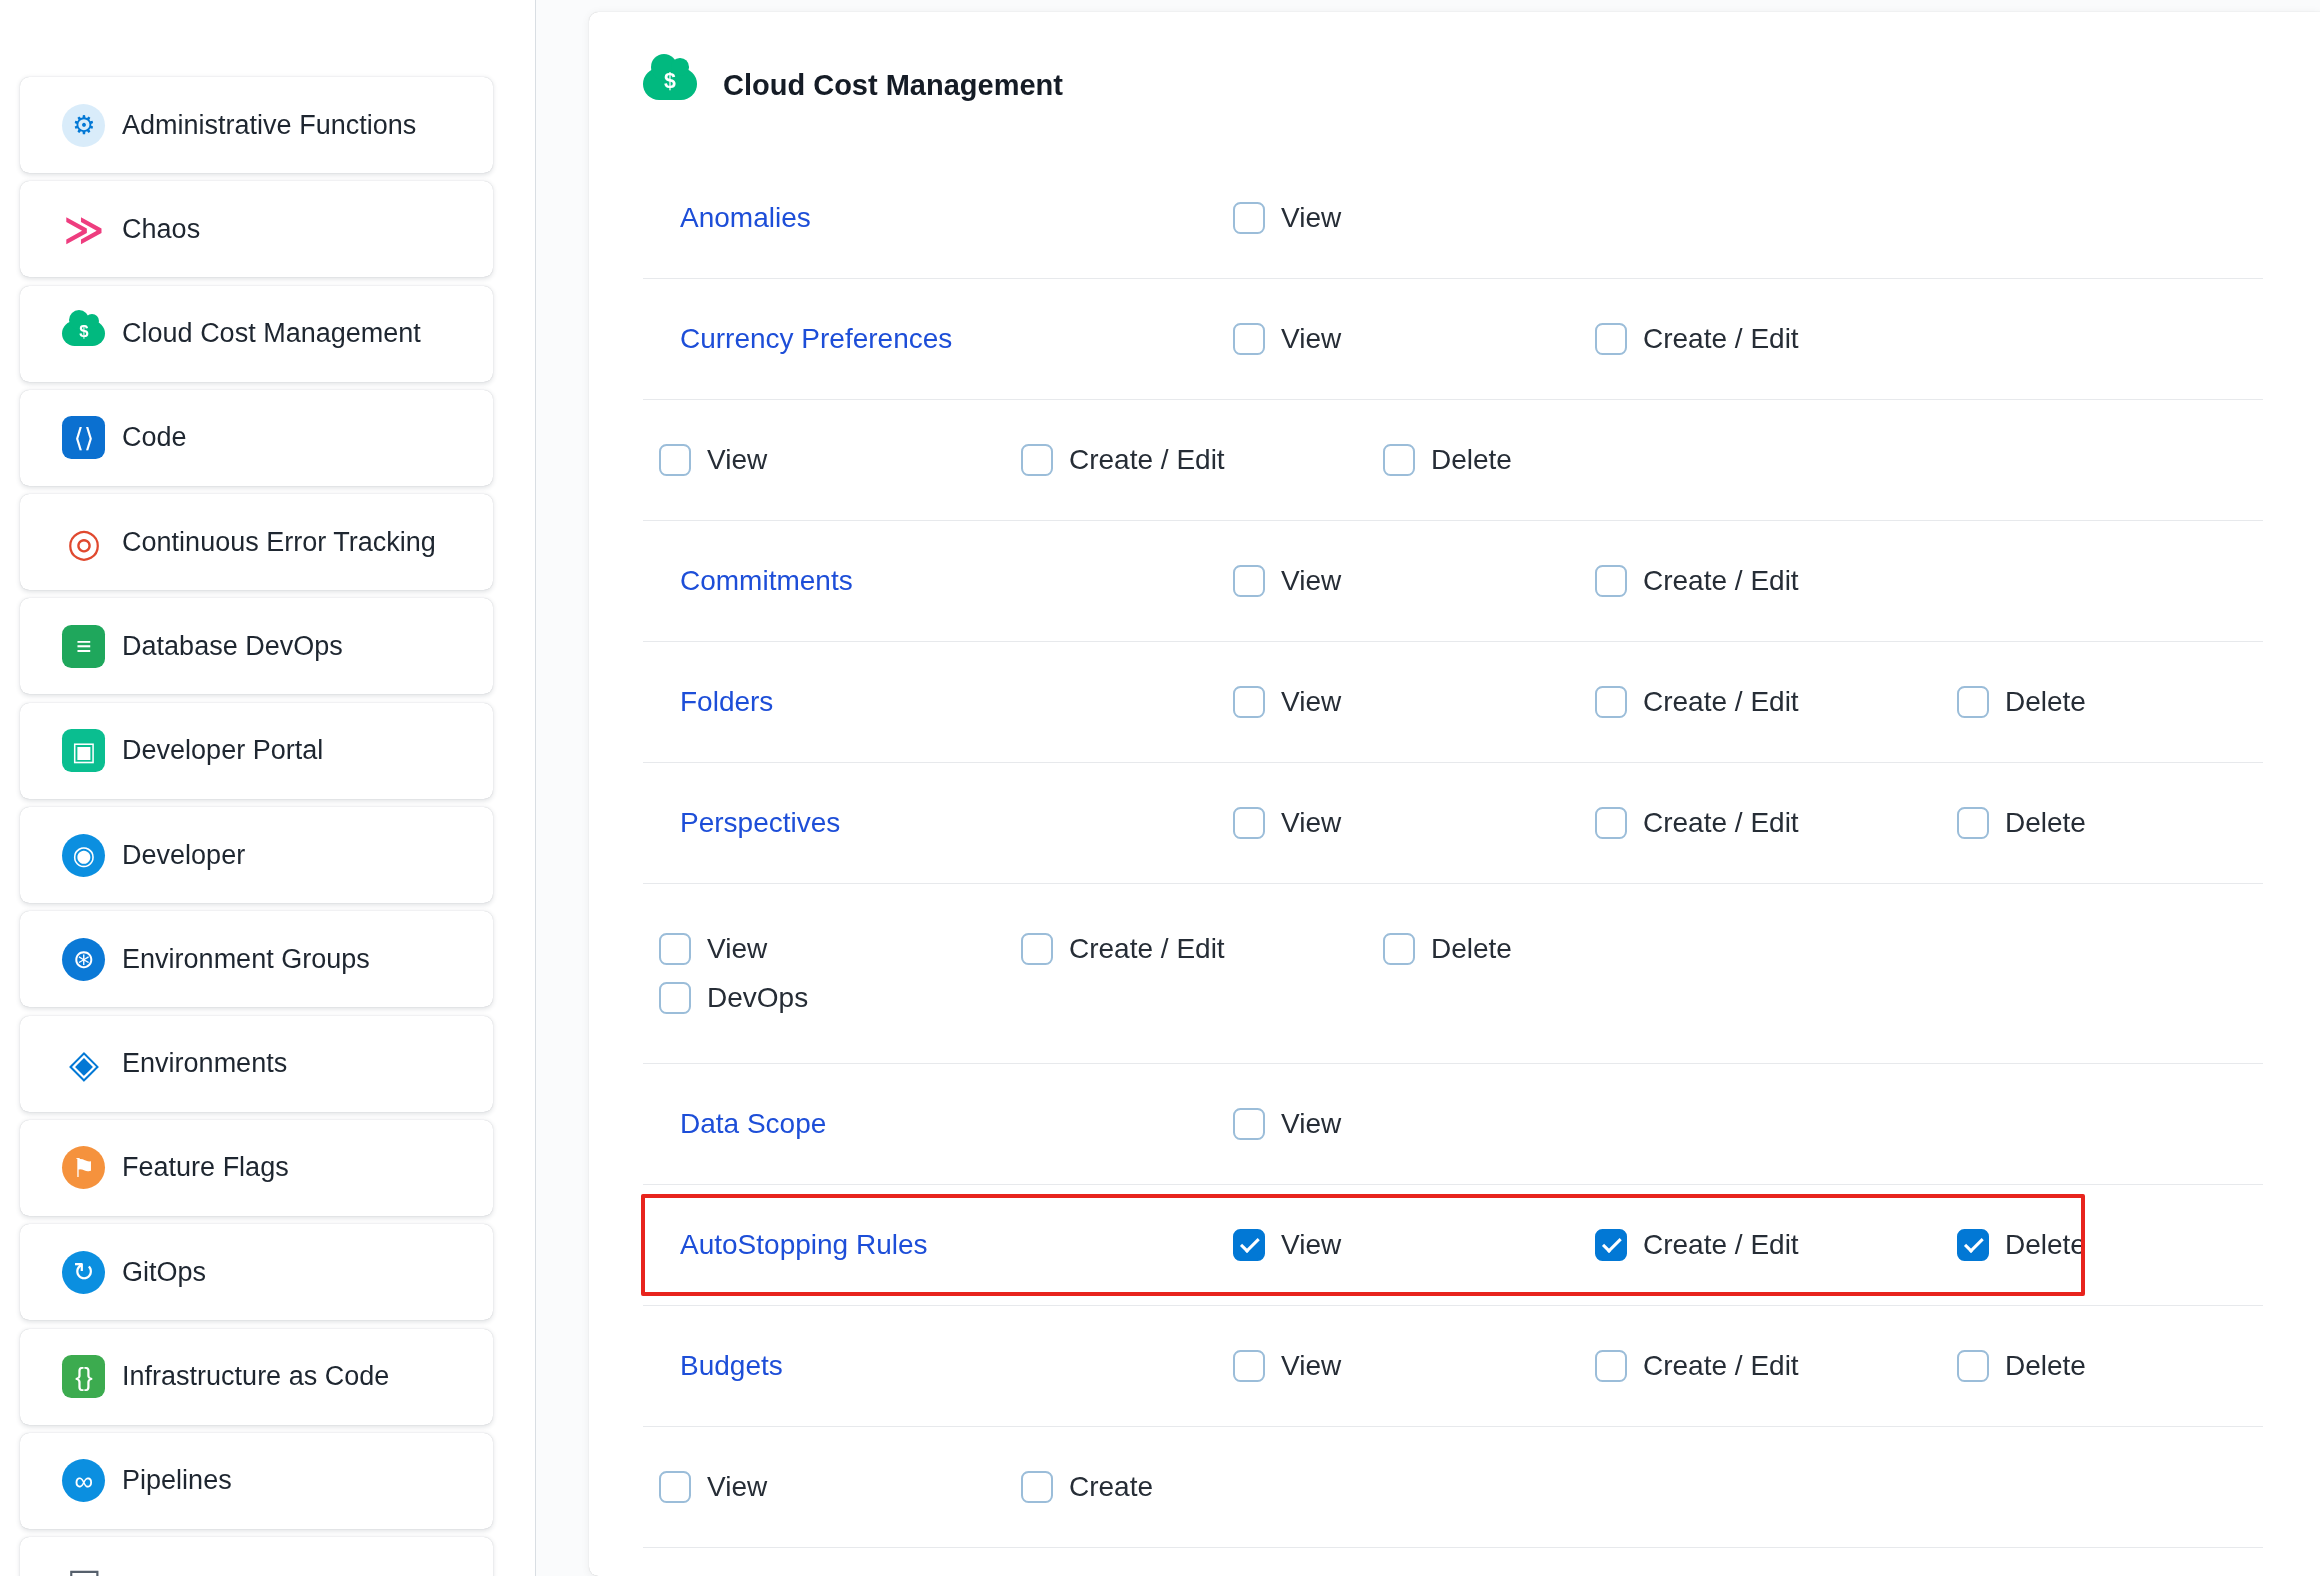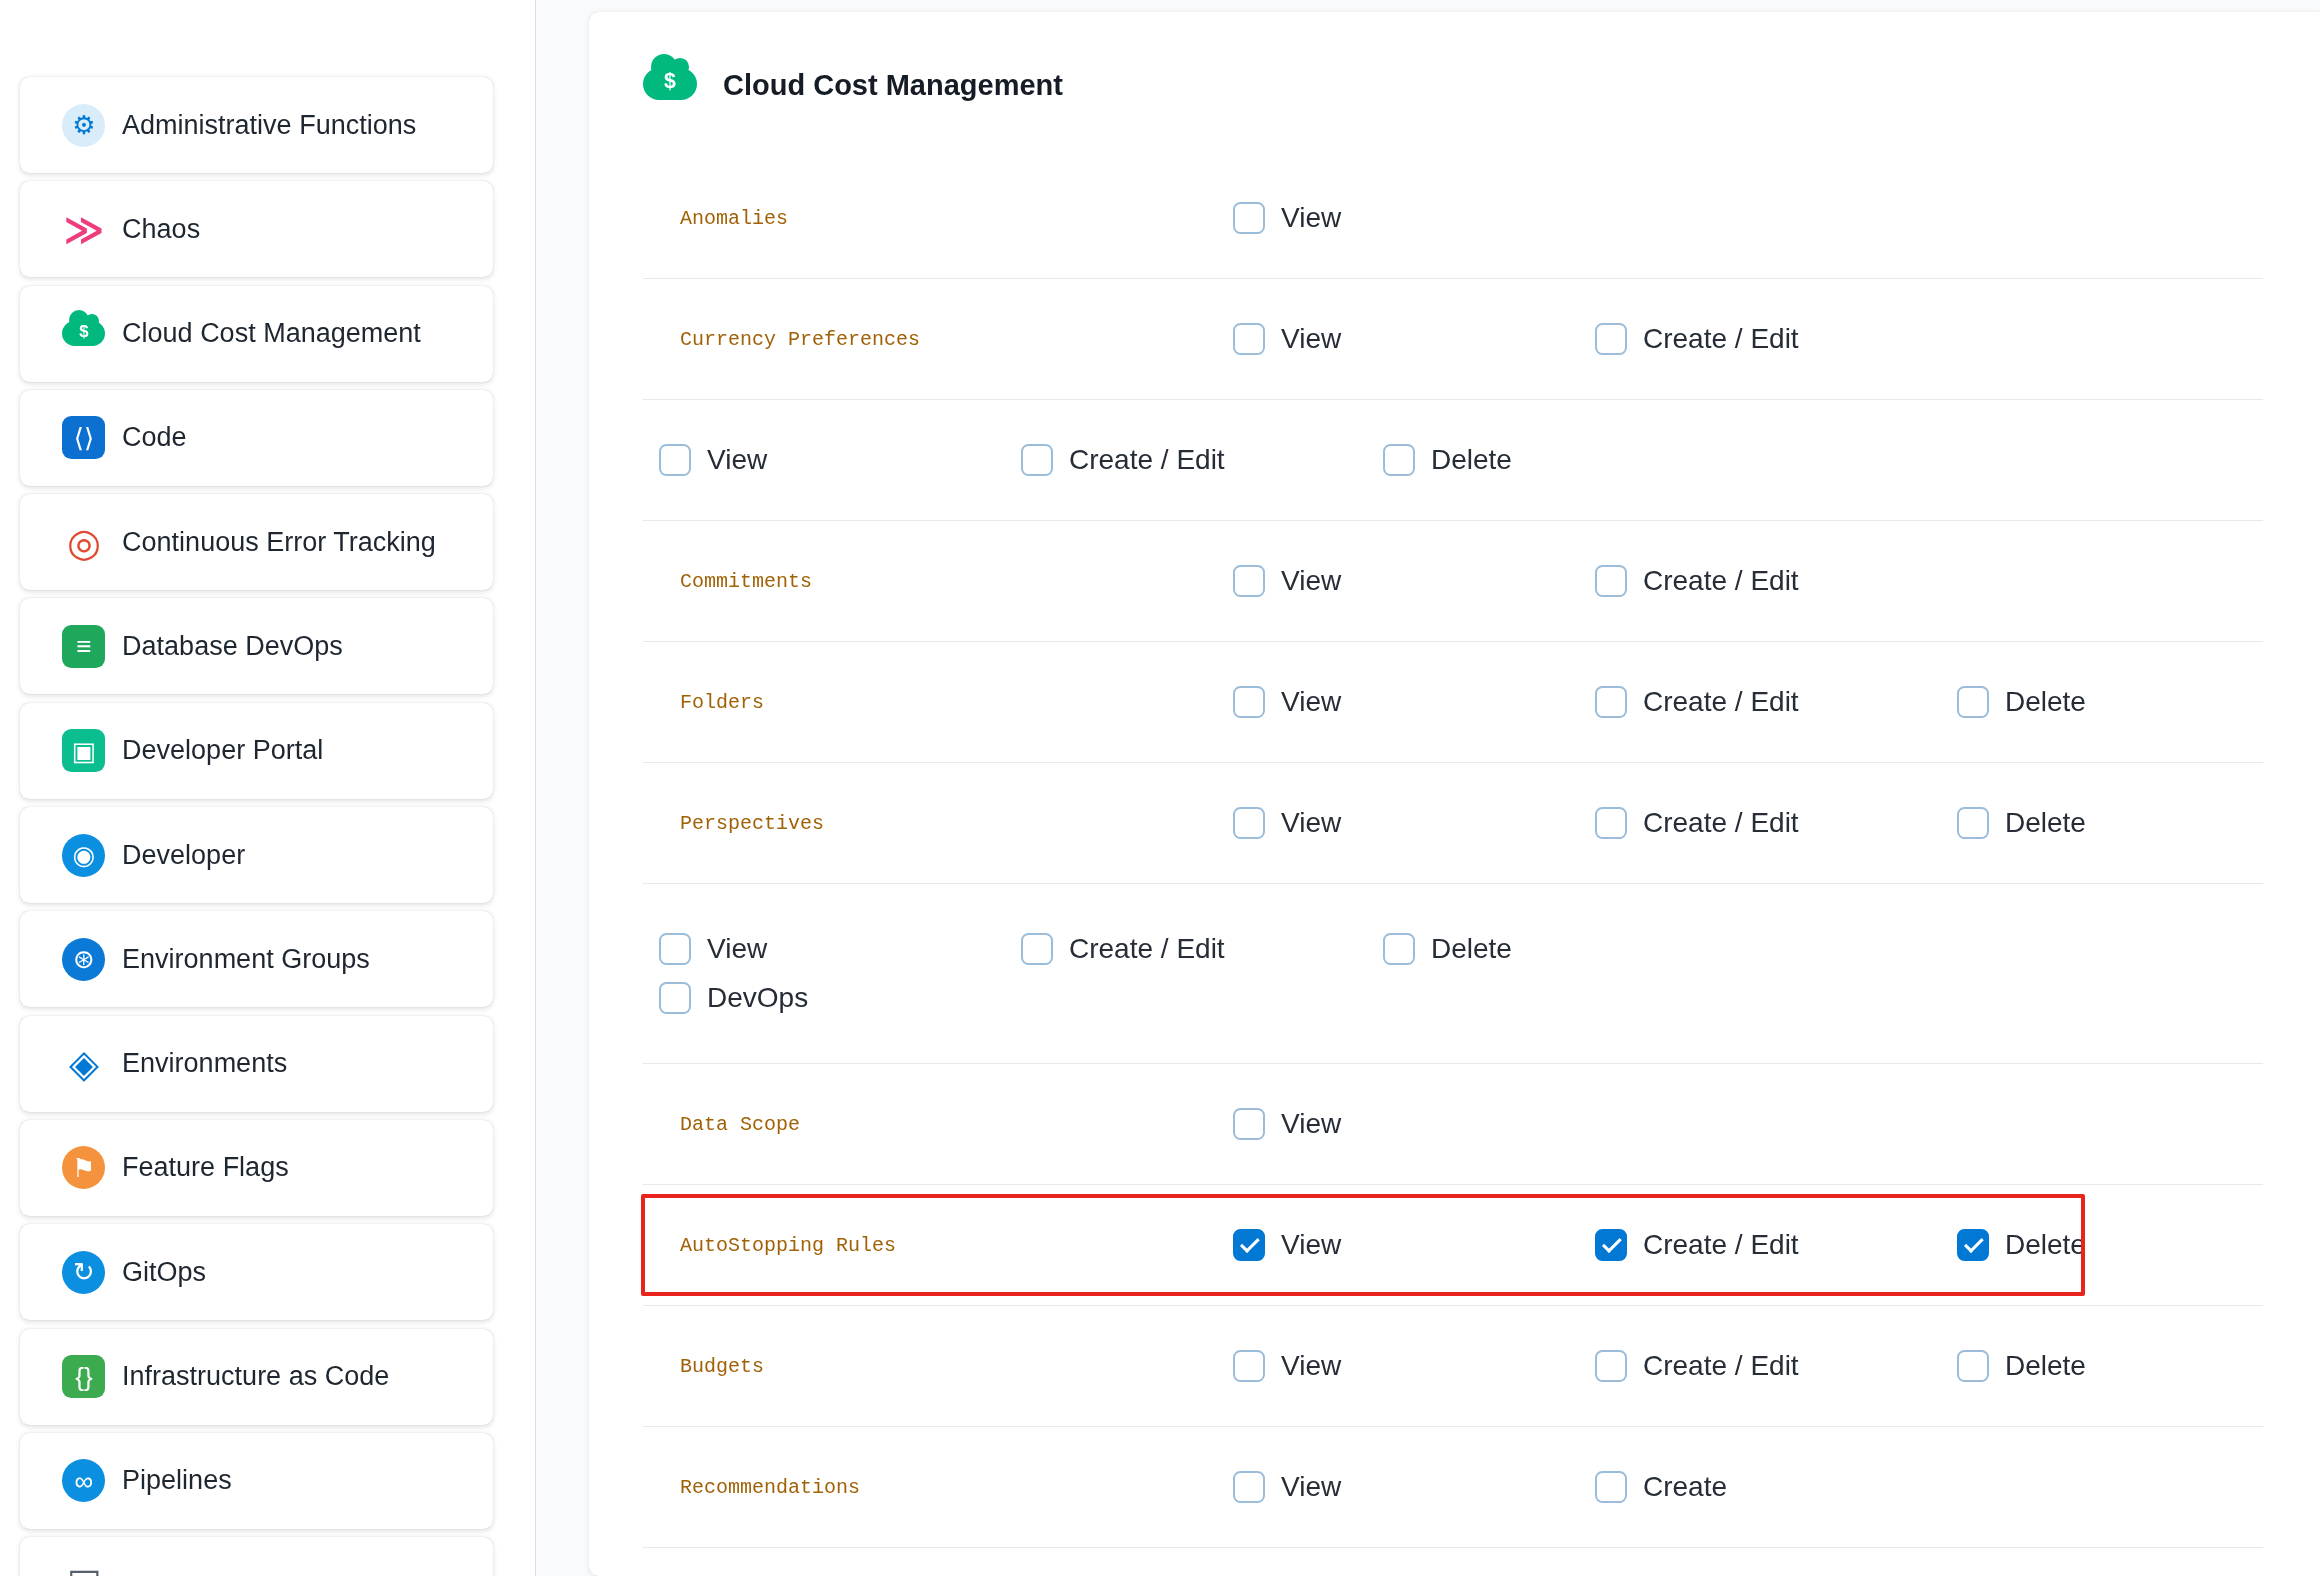--- a/index.html
+++ b/index.html
@@ -81,21 +81,21 @@
   .rows{
     margin-left:54px; width:1620px;
   }
   .perm-row{
     position:relative; display:flex; align-items:center;
     height:121px; border-bottom:1.9px solid var(--divider);
   }
   .perm-row.tall{ height:180px; }
   .row-label{
     flex:none; width:574px; padding-left:37px;
-    font-size:20px; color:#a16207;font-family:Liberation Mono, monospace;
+    font-size:28px; color:#1d4ed8;
   }
   .row-perms{
     flex:1; display:grid;
     grid-template-columns:362px 362px 362px;
     row-gap:16.7px; align-content:center;padding-left:16px;
   }
   .perm{
     display:flex; align-items:center; gap:16px; cursor:pointer;
   }
   .cb{
@@ -356,21 +356,20 @@
     <span class="perm-label">Create / Edit</span>
   </label>
           <label class="perm" style="grid-column: 3;">
     <span class="cb"></span>
     <span class="perm-label">Delete</span>
   </label>
         </div>
   </div>
       <div class="perm-row">
 
-    <div class="row-label">Recommendations</div>
     <div class="row-perms">
           <label class="perm" style="grid-column: 1;">
     <span class="cb"></span>
     <span class="perm-label">View</span>
   </label>
           <label class="perm" style="grid-column: 2;">
     <span class="cb"></span>
     <span class="perm-label">Create</span>
   </label>
         </div>

